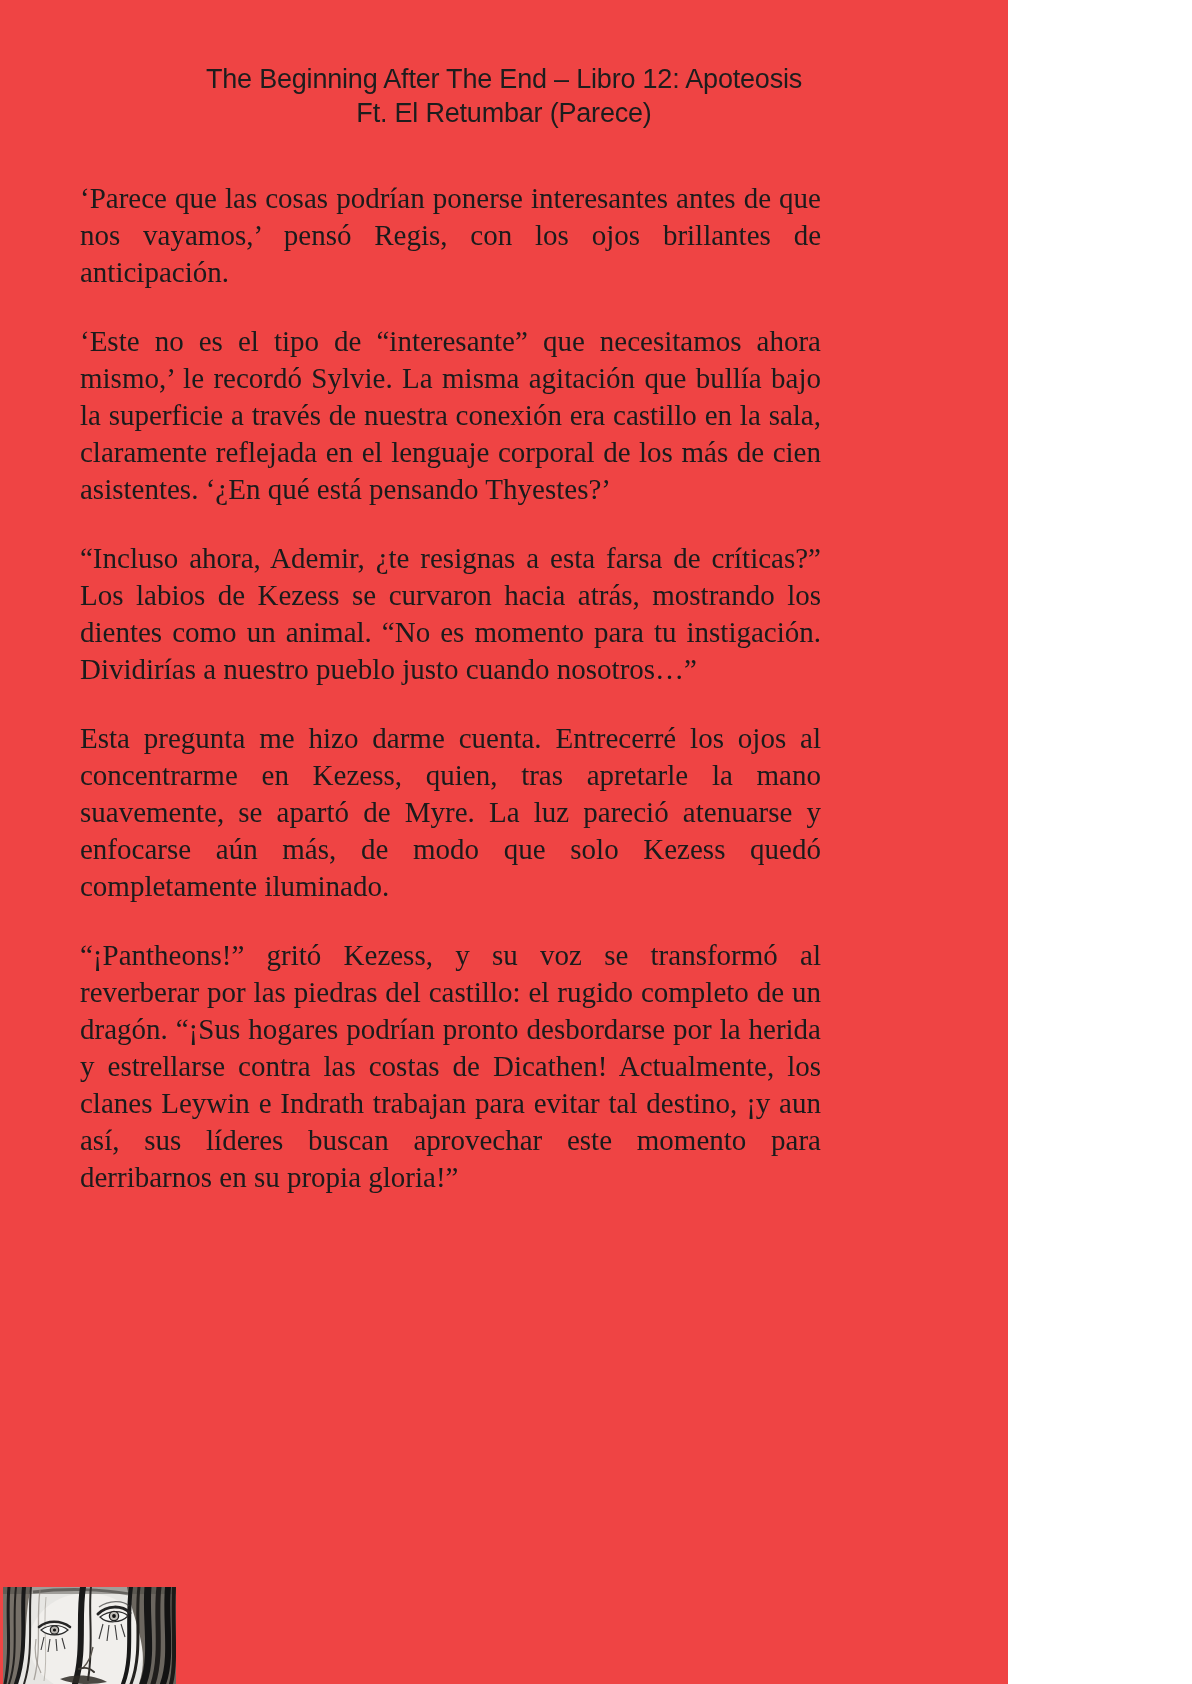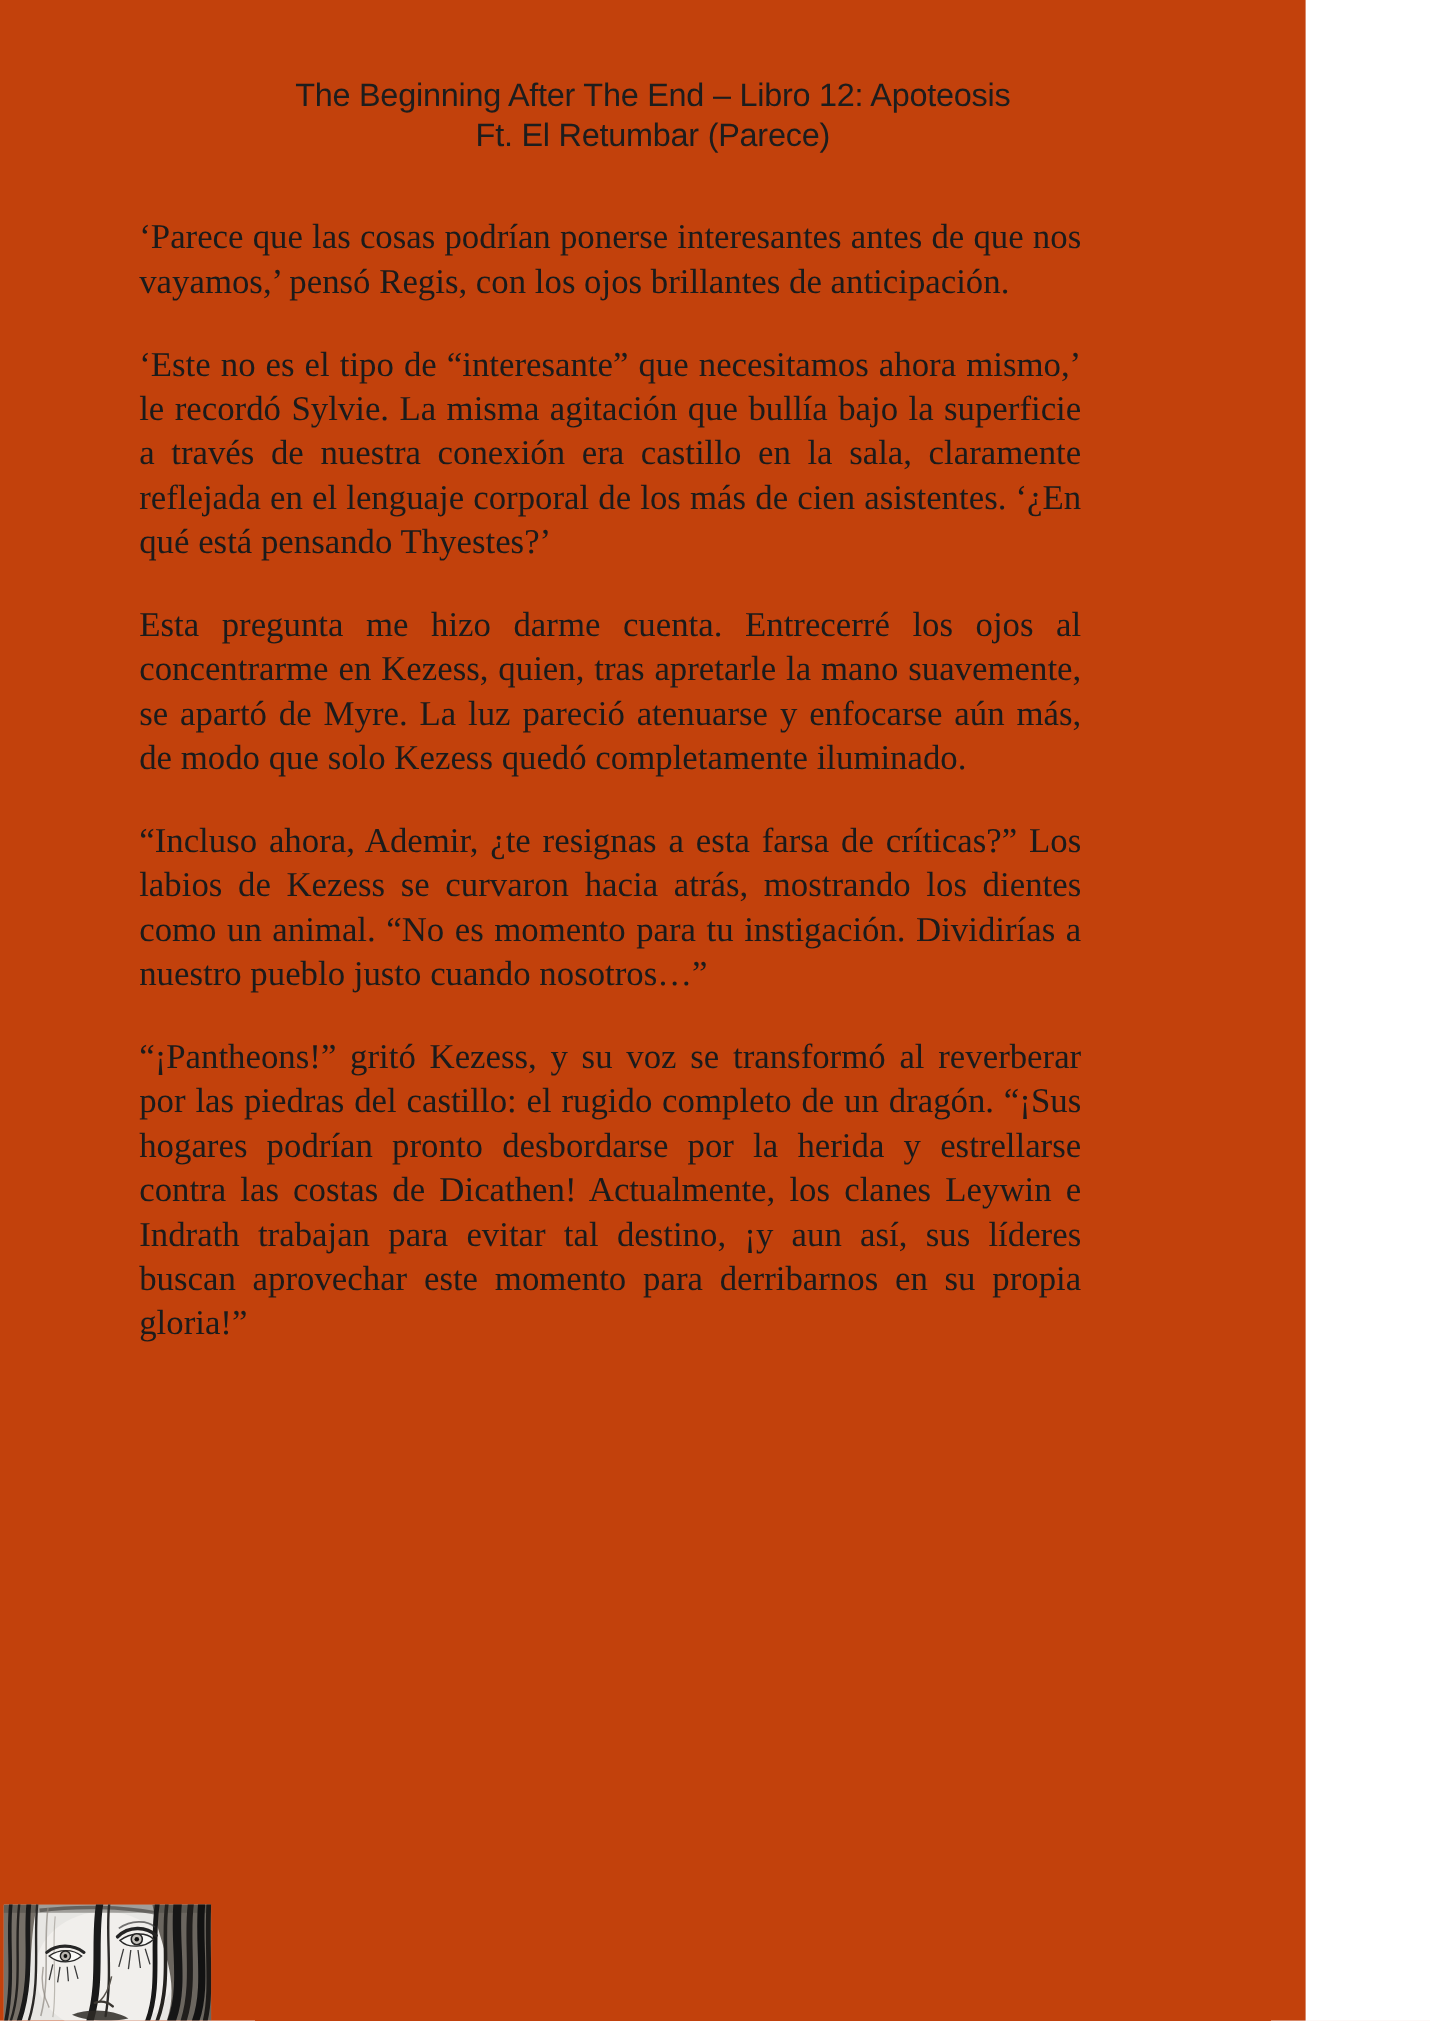--- a/index.html
+++ b/index.html
@@ -3,38 +3,38 @@
 <meta charset="utf-8">
 <title>The Beginning After The End – Libro 12: Apoteosis</title>
 <style>
   html, body {
     margin: 0;
     padding: 0;
     background: #ffffff;
   }
   .page {
     position: relative;
-    width: 1088px;
+    width: 1008px;
     height: 1684px;
-    background: #c2410c;
+    background: #ef4444;
     overflow: hidden;
     box-sizing: border-box;
   }
   .title-block {
     padding-top: 62px;
     text-align: center;
     font-family: "Liberation Sans", "DejaVu Sans", sans-serif;
     font-size: 27px;
     line-height: 34px;
     font-weight: 400;
     color: #1d1d1d;
     letter-spacing: -0.2px;
   }
   .body-text {
-    margin: 50px 187px 0 116px;
+    margin: 50px 187px 0 80px;
     font-family: "Liberation Serif", "DejaVu Serif", serif;
     font-size: 29px;
     line-height: 37px;
     color: #1b1b1b;
     text-align: justify;
   }
   .body-text p {
     margin: 0 0 32px 0;
   }
   .footer-illustration {
@@ -56,22 +56,22 @@
 <div class="page">
 
   <header class="title-block">
     <div>The Beginning After The End – Libro 12: Apoteosis</div>
     <div>Ft. El Retumbar (Parece)</div>
   </header>
 
   <main class="body-text">
     <p>‘Parece que las cosas podrían ponerse interesantes antes de que nos vayamos,’ pensó Regis, con los ojos brillantes de anticipación.</p>
     <p>‘Este no es el tipo de “interesante” que necesitamos ahora mismo,’ le recordó Sylvie. La misma agitación que bullía bajo la superficie a través de nuestra conexión era castillo en la sala, claramente reflejada en el lenguaje corporal de los más de cien asistentes. ‘¿En qué está pensando Thyestes?’</p>
+    <p>“Incluso ahora, Ademir, ¿te resignas a esta farsa de críticas?” Los labios de Kezess se curvaron hacia atrás, mostrando los dientes como un animal. “No es momento para tu instigación. Dividirías a nuestro pueblo justo cuando nosotros…”</p>
     <p>Esta pregunta me hizo darme cuenta. Entrecerré los ojos al concentrarme en Kezess, quien, tras apretarle la mano suavemente, se apartó de Myre. La luz pareció atenuarse y enfocarse aún más, de modo que solo Kezess quedó completamente iluminado.</p>
-    <p>“Incluso ahora, Ademir, ¿te resignas a esta farsa de críticas?” Los labios de Kezess se curvaron hacia atrás, mostrando los dientes como un animal. “No es momento para tu instigación. Dividirías a nuestro pueblo justo cuando nosotros…”</p>
     <p>“¡Pantheons!” gritó Kezess, y su voz se transformó al reverberar por las piedras del castillo: el rugido completo de un dragón. “¡Sus hogares podrían pronto desbordarse por la herida y estrellarse contra las costas de Dicathen! Actualmente, los clanes Leywin e Indrath trabajan para evitar tal destino, ¡y aun así, sus líderes buscan aprovechar este momento para derribarnos en su propia gloria!”</p>
   </main>
 
   <div class="footer-illustration">
     <svg viewBox="0 0 173 97" preserveAspectRatio="none" xmlns="http://www.w3.org/2000/svg">
 
       <rect width="173" height="97" fill="#e7e6e3"></rect>
       <ellipse cx="84" cy="56" rx="58" ry="50" fill="#f1efec"></ellipse>
 
       <path d="M0,0 L28,0 C20,34 26,68 12,97 L0,97 Z" fill="#767068"></path>

